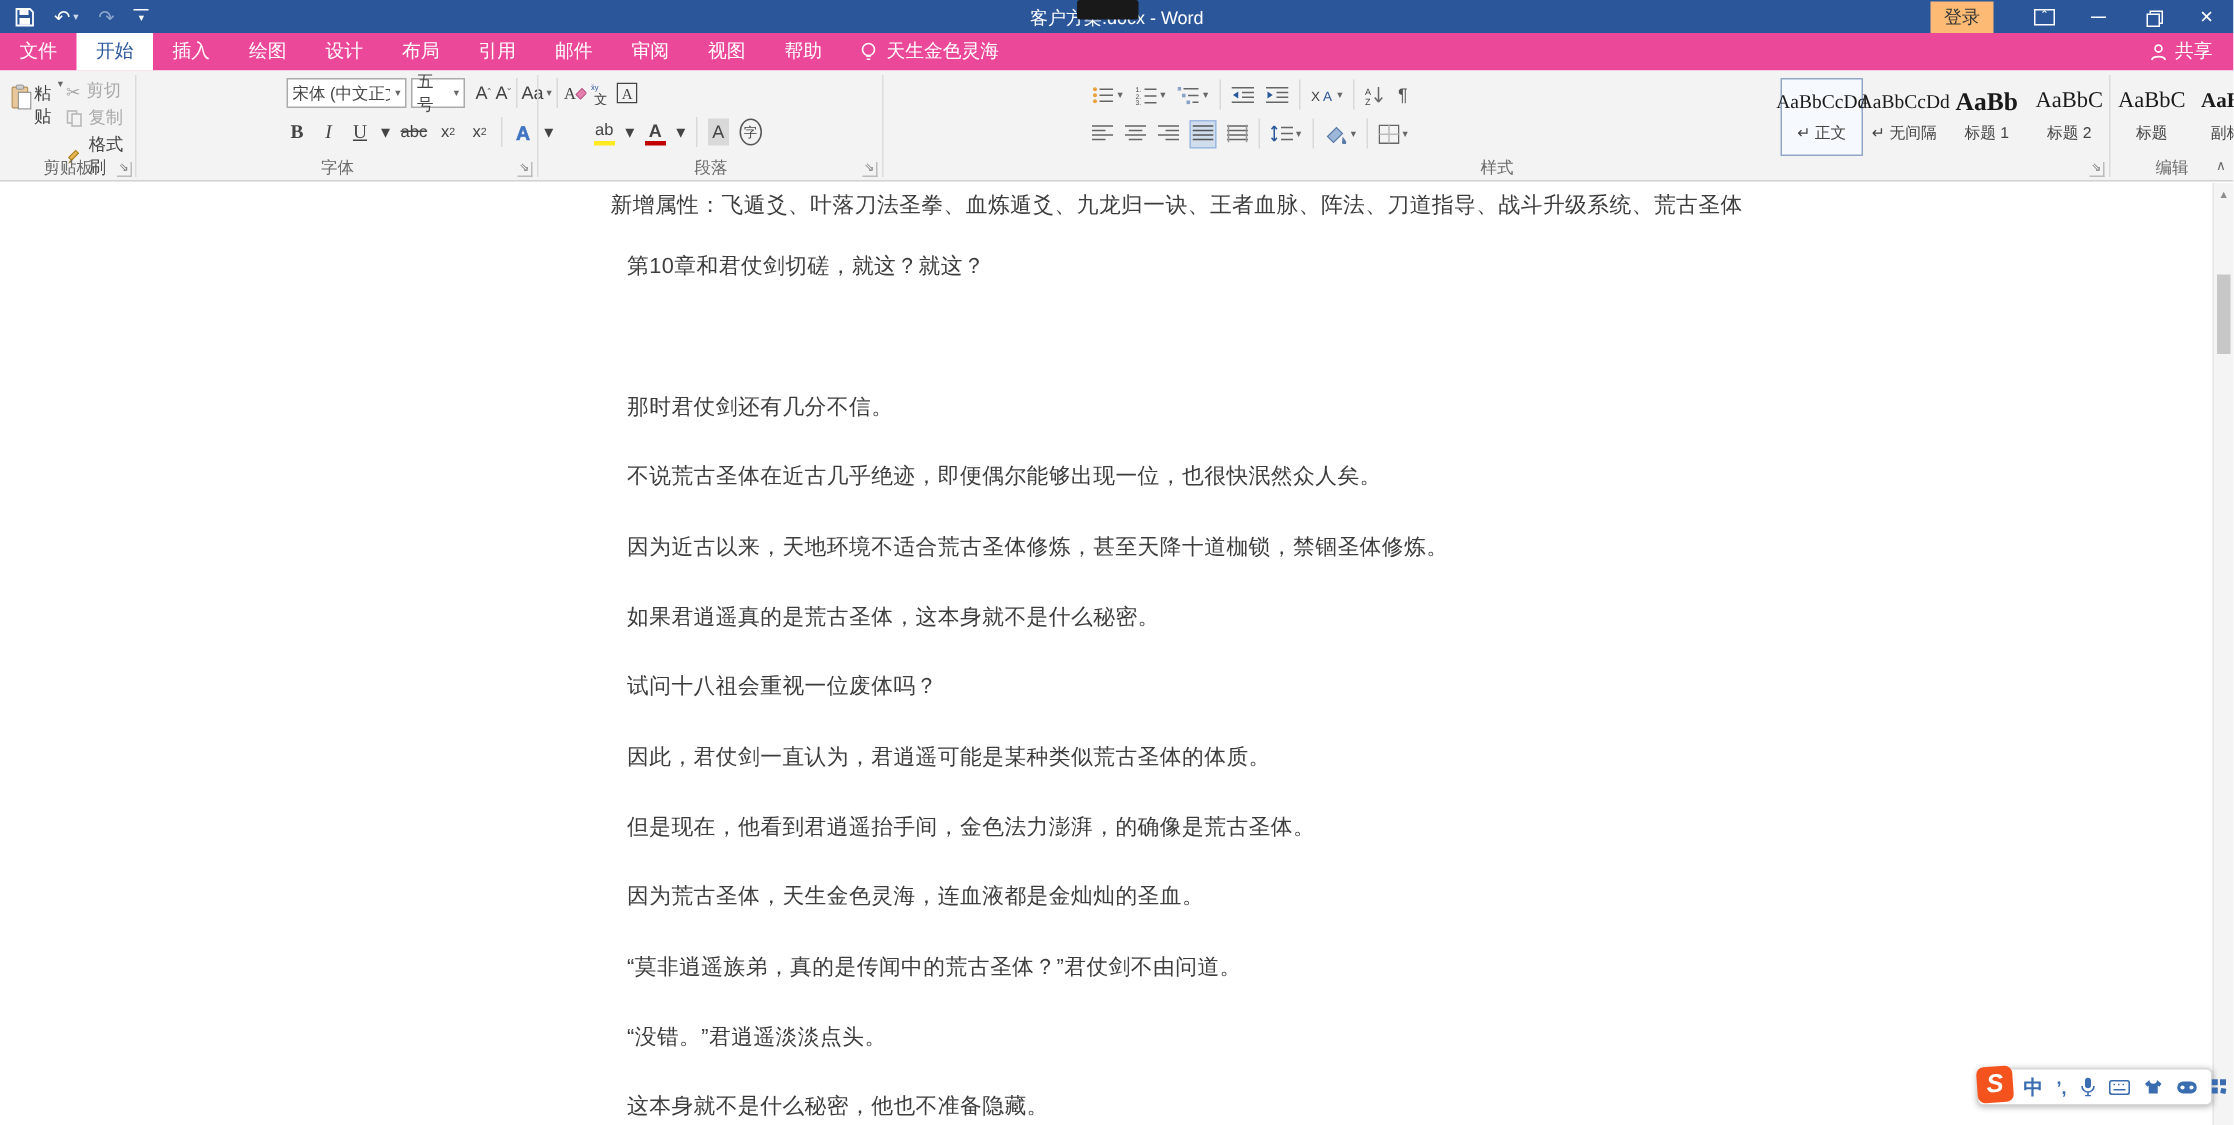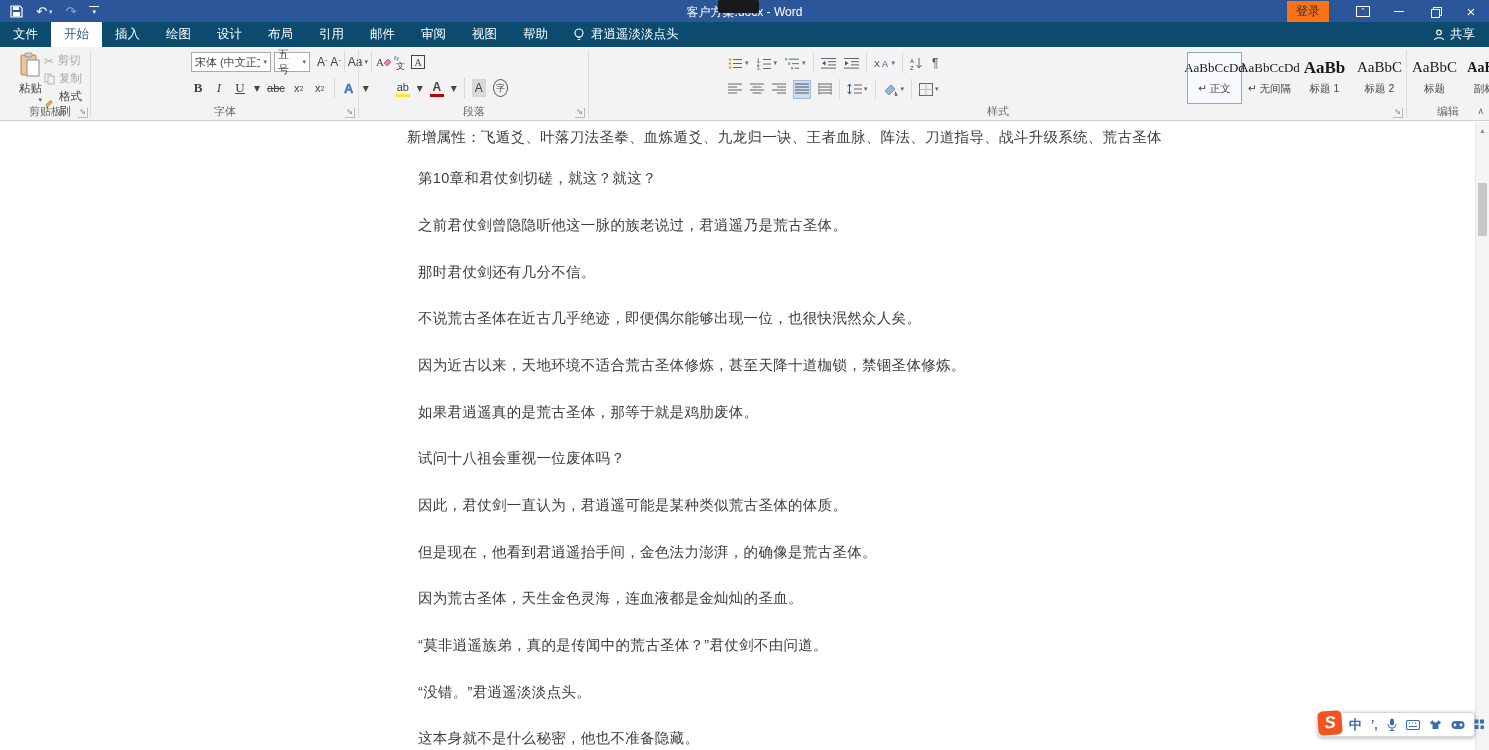--- a/index.html
+++ b/index.html
@@ -12,48 +12,48 @@
   
   .titlebar { position:absolute; top:0; left:0; width:100%; height:22px; background:#2b579a; color:#fff; }
   .qat { position:absolute; left:10px; top:0; height:22px; display:flex; align-items:center; gap:13px; }
   .qat .btn { display:flex; align-items:center; color:#fff; font-size:13px; line-height:1; cursor:default; }
   .qat .dis { color:#8ea7cc; }
   .qat .dd { font-size:7px; margin-left:2px; color:#cdd9ec; }
   .qat-more { width:10px; border-top:1px solid #fff; padding-top:1px; text-align:center; font-size:7px; color:#fff; }
   .win-title { position:absolute; top:4px; left:50%; transform:translateX(-50%); font-size:12px; color:#fff; white-space:nowrap; }
   .cursor-box { position:absolute; left:718px; top:0; width:41px; height:13px; background:#191919; border-radius:2px; }
   .tb-right { position:absolute; right:0; top:0; height:22px; display:flex; align-items:stretch; }
-  .signin { align-self:center; background:#f97316; color:#333; font-size:12px; padding:2px 9px; margin-right:16px; cursor:pointer; }
+  .signin { align-self:center; background:#fdba74; color:#333; font-size:12px; padding:2px 9px; margin-right:16px; cursor:pointer; }
   .wbtn { width:36px; display:flex; align-items:center; justify-content:center; color:#fff; font-size:12px; }
   .ropt-box { width:14px; height:11px; border:1px solid #fff; display:flex; align-items:center; justify-content:center; font-size:7px; line-height:0; }
   .min-bar { width:10px; height:1px; background:#fff; }
   .restore { position:relative; width:9px; height:9px; }
   .restore::before { content:""; position:absolute; left:2px; top:0; width:7px; height:7px; border:1px solid #fff; }
   .restore::after { content:""; position:absolute; left:0px; top:2px; width:7px; height:7px; border:1px solid #fff; background:#2b579a; }
   .close-x { font-size:15px; font-weight:400; }
   
-  .tabrow { position:absolute; top:22px; left:0; width:100%; height:25px; background:#0c4a6e; display:flex; align-items:stretch; color:#fff; }
+  .tabrow { position:absolute; top:22px; left:0; width:100%; height:25px; background:#ec4899; display:flex; align-items:stretch; color:#fff; }
   .tab { padding:0 13px; display:flex; align-items:center; font-size:12.5px; cursor:pointer; white-space:nowrap; }
   .tab.active { background:#fff; color:#2b579a; }
   .tellme { display:flex; align-items:center; gap:6px; padding:0 12px; font-size:12.5px; cursor:pointer; }
   .share { margin-left:auto; display:flex; align-items:center; gap:5px; padding:0 14px; font-size:12.5px; cursor:pointer; }
   
   .ribbon { position:absolute; top:47px; left:0; width:100%; height:74px; background:#f3f3f3; border-bottom:1px solid #d2d2d2; font-size:12px; color:#444; }
   .rgroup { position:absolute; top:0; height:74px; }
   .rgroup .vdiv { position:absolute; right:0; top:3px; bottom:3px; width:1px; background:#dcdcdc; }
   .glabel { position:absolute; bottom:2px; left:0; right:0; text-align:center; font-size:11px; color:#6a6a6a; }
   .launcher { position:absolute; bottom:3px; font-size:8px; color:#777; width:10px; height:10px; border:1px solid #bbb; border-top:none; border-left:none; line-height:8px; text-align:center; cursor:pointer; }
   .rbtn { display:inline-flex; align-items:center; justify-content:center; cursor:pointer; color:#444; }
   .rbtn .dd { font-size:7px; color:#666; margin-left:2px; }
   .toggled { background:#cfdded; border:1px solid #9ebae0; }
   .combo { background:#fff; border:1px solid #ababab; display:flex; align-items:center; height:20px; padding:0 3px; cursor:pointer; }
   .combo .dd { font-size:7px; color:#666; margin-left:auto; padding-left:3px; }
   svg.ic { display:block; }
   
-  .paste-btn { position:absolute; left:6px; top:5px; width:36px; height:60px; display:flex; flex-direction:column; align-items:flex-end; cursor:pointer; }
+  .paste-btn { position:absolute; left:6px; top:5px; width:36px; height:60px; display:flex; flex-direction:row; align-items:flex-start; cursor:pointer; }
   .paste-btn .lab { font-size:11.5px; margin-top:3px; color:#444; }
   .paste-btn .dd { font-size:7px; color:#666; }
   .clip-col { position:absolute; left:44px; top:6px; display:flex; flex-direction:column; gap:3px; }
   .clip-col .row { display:flex; align-items:center; gap:4px; font-size:11.5px; cursor:pointer; }
   .clip-col .gray { color:#a9a9a9; }
   
   .f-row1 { position:absolute; left:100px; top:5px; display:flex; align-items:center; gap:3px; }
   .f-row2 { position:absolute; left:100px; top:31px; display:flex; align-items:center; gap:7px; }
   .f-row2 .rbtn { min-width:14px; height:18px; }
   .b-glyph { font-weight:bold; font-size:13px; font-family:"Liberation Serif",serif; }
@@ -138,21 +138,21 @@
   <span class="tab">引用</span>
   <span class="tab">邮件</span>
   <span class="tab">审阅</span>
   <span class="tab">视图</span>
   <span class="tab">帮助</span>
   <span class="tellme">
     <svg class="ic" width="12" height="14" viewBox="0 0 12 14">
         <circle cx="6" cy="5" r="4" fill="none" stroke="#fff" stroke-width="1.1"></circle>
         <path d="M4.5 9.5 h3 M4.8 11.5 h2.4" stroke="#fff" stroke-width="1.1"></path>
       </svg>
-    <span>君逍遥淡淡点头</span>
+    <span>天生金色灵海</span>
   </span>
   <span class="share">
     <svg class="ic" width="12" height="12" viewBox="0 0 12 12">
         <circle cx="6" cy="3.4" r="2.3" fill="none" stroke="#fff" stroke-width="1.1"></circle>
         <path d="M1.5 11 c0.5-3 8.5-3 9 0" fill="none" stroke="#fff" stroke-width="1.1"></path>
       </svg>
     <span>共享</span>
   </span>
 </div>
 
@@ -408,25 +408,24 @@
 
     <span class="glabel">编辑</span>
   </div>
 
   <span class="collapse-ribbon">∧</span>
 </div>
 
 <div class="doc">
   <p style="top:-10px; left:391px;">新增属性：飞遁爻、叶落刀法圣拳、血炼遁爻、九龙归一诀、王者血脉、阵法、刀道指导、战斗升级系统、荒古圣体</p>
   <p style="top:31px;">第10章和君仗剑切磋，就这？就这？</p>
-  <p style="top:78px;">之前君仗剑曾隐隐听他这一脉的族老说过，君逍遥乃是荒古圣体。</p>
   <p style="top:125px;">那时君仗剑还有几分不信。</p>
   <p style="top:171px;">不说荒古圣体在近古几乎绝迹，即便偶尔能够出现一位，也很快泯然众人矣。</p>
   <p style="top:218px;">因为近古以来，天地环境不适合荒古圣体修炼，甚至天降十道枷锁，禁锢圣体修炼。</p>
-  <p style="top:265px;">如果君逍遥真的是荒古圣体，那等于就是鸡肋废体。</p>
+  <p style="top:265px;">如果君逍遥真的是荒古圣体，这本身就不是什么秘密。</p>
   <p style="top:311px;">试问十八祖会重视一位废体吗？</p>
   <p style="top:405px;">但是现在，他看到君逍遥抬手间，金色法力澎湃，的确像是荒古圣体。</p>
   <p style="top:358px;">因此，君仗剑一直认为，君逍遥可能是某种类似荒古圣体的体质。</p>
   <p style="top:451px;">因为荒古圣体，天生金色灵海，连血液都是金灿灿的圣血。</p>
   <p style="top:498px;">“莫非逍遥族弟，真的是传闻中的荒古圣体？”君仗剑不由问道。</p>
   <p style="top:545px;">“没错。”君逍遥淡淡点头。</p>
   <p style="top:591px;">这本身就不是什么秘密，他也不准备隐藏。</p>
 </div>
 
 <div class="scrollbar">

